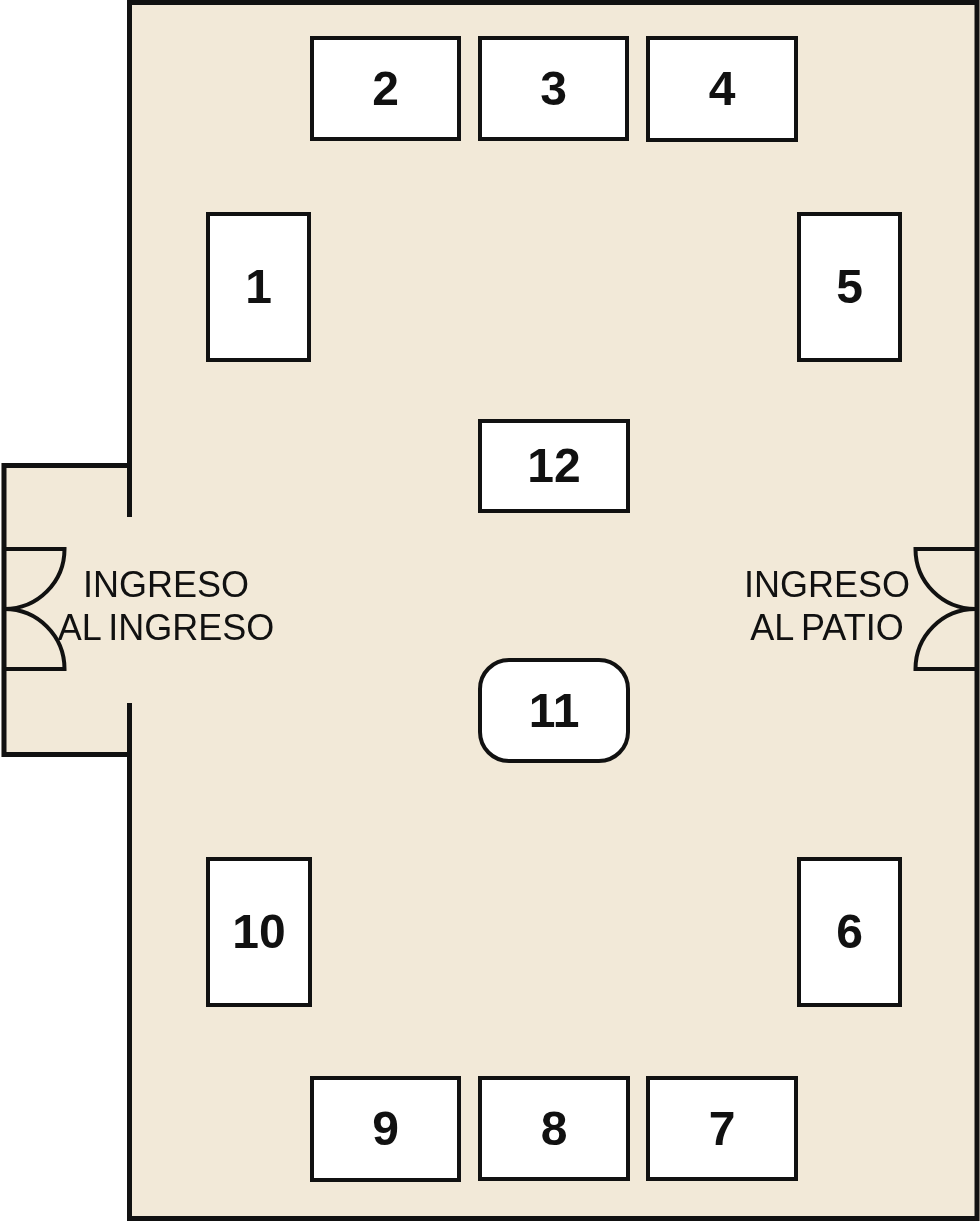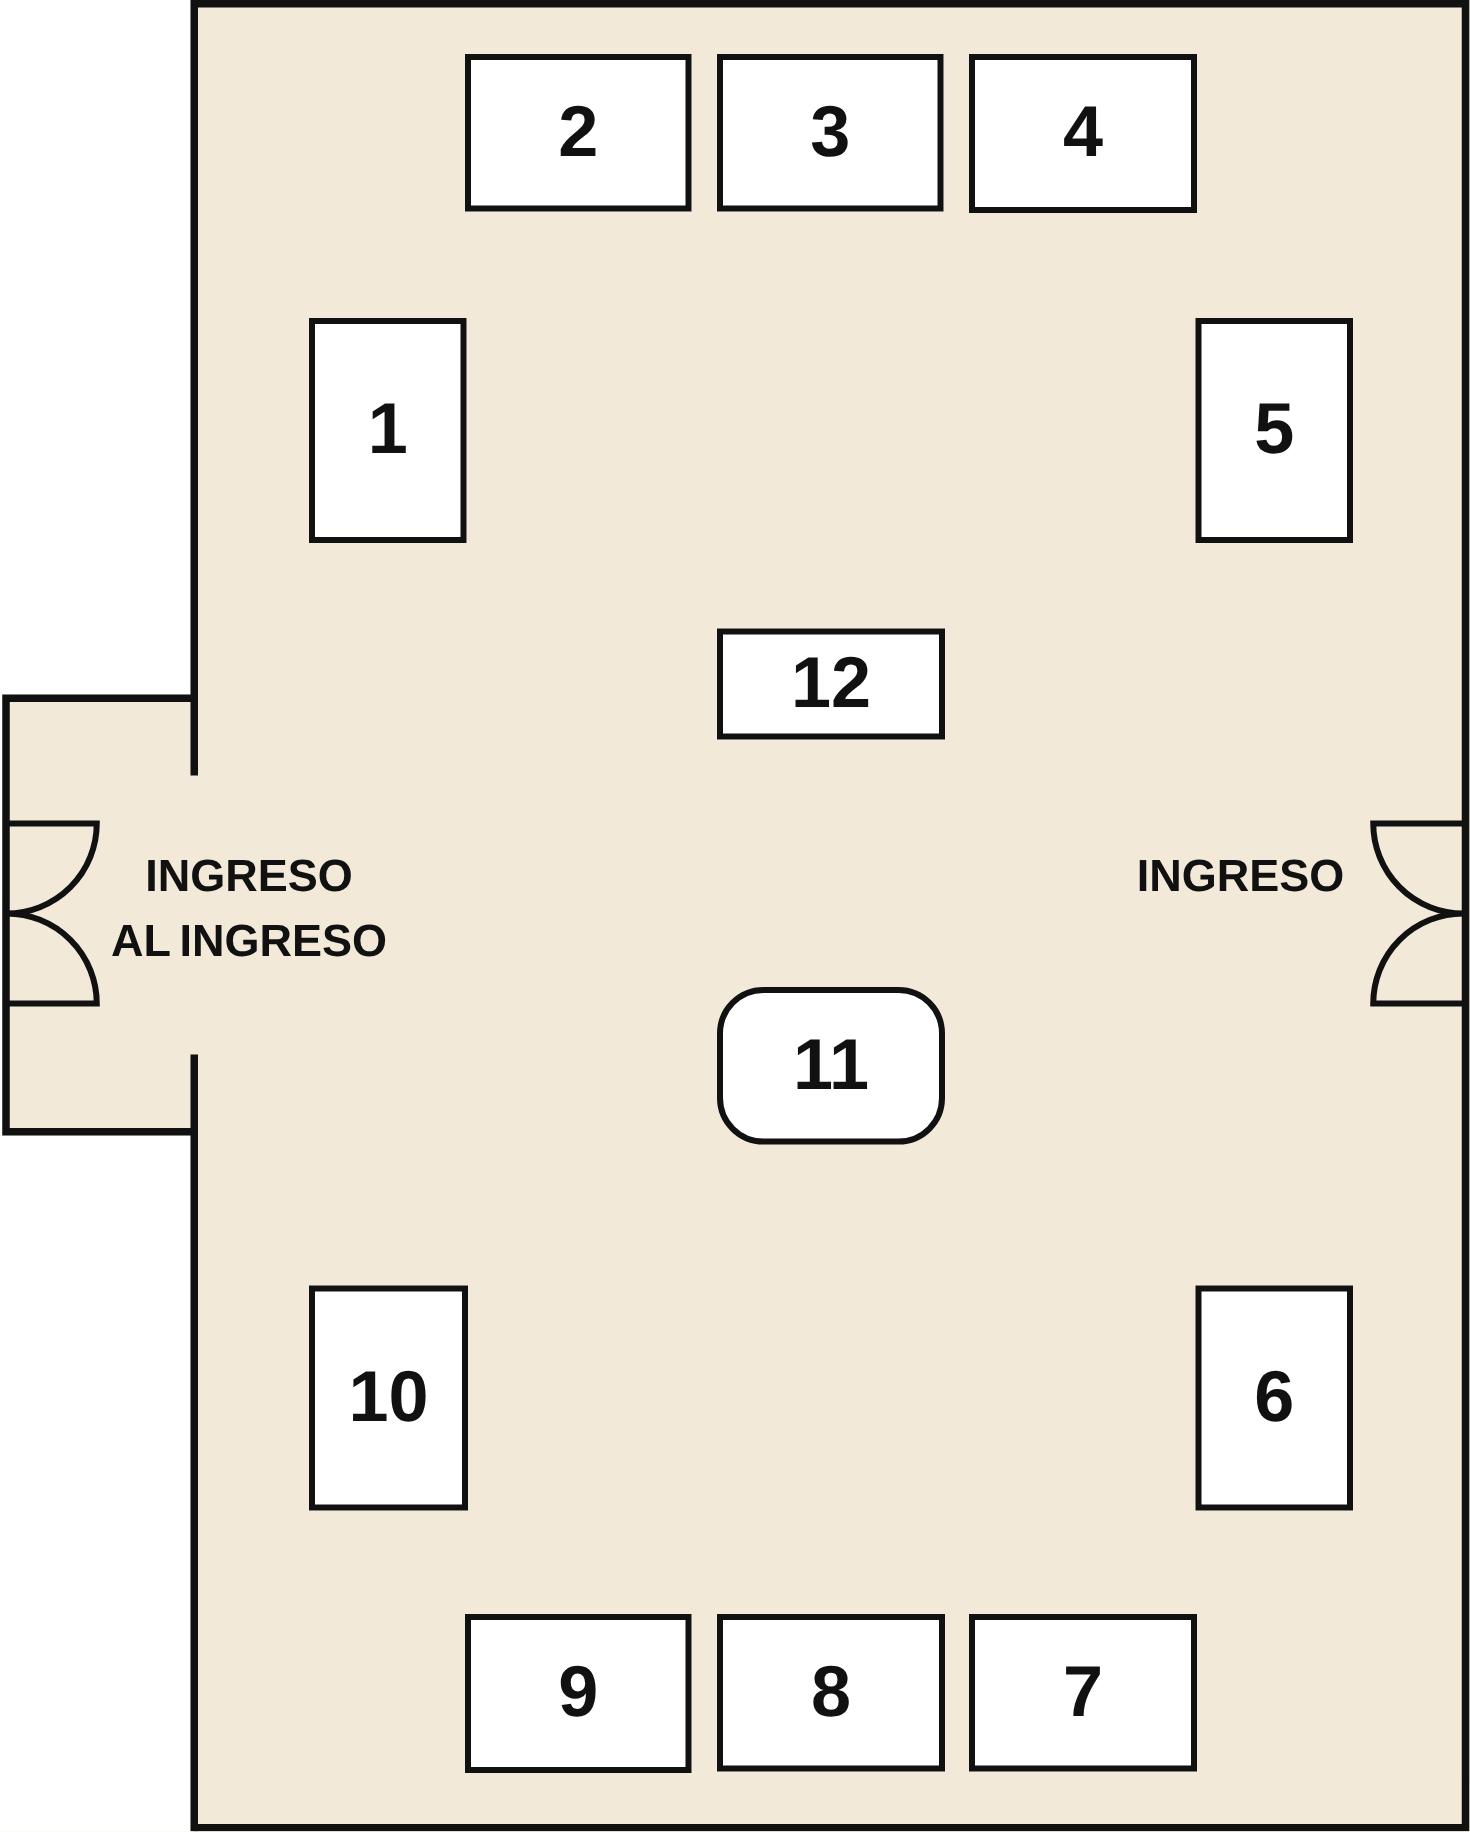--- a/index.html
+++ b/index.html
@@ -60,23 +60,23 @@
     font-weight: 700;
     line-height: 1;
   }
 
   .entrance-label {
     position: absolute;
     top: 563px;
     width: 230px;
     text-align: center;
     color: var(--ink);
-    font-size: 30px;
+    font-size: 36px;
     line-height: 43px;
-    font-weight: 700;
+    font-weight: 400;
     word-spacing: -2px;
     white-space: nowrap;
   }
   .entrance-label.left  { left: 51px;  }
   .entrance-label.right { left: 712px; }
 </style>
 </head>
 <body>
 
 <div class="canvas">
@@ -97,20 +97,21 @@
     <path class="door" d="M 975.5 549 H 915.5 A 60 60 0 0 0 975.5 609 M 975.5 669 H 915.5 A 60 60 0 0 1 975.5 609"></path>
   </svg>
 
   <div class="entrance-label left">
     <div>INGRESO</div>
     <div>AL INGRESO</div>
   </div>
 
   <div class="entrance-label right">
     <div>INGRESO</div>
+    <div>AL PATIO</div>
   </div>
 
 <div class="booth" style="left: 206px; top: 212px; width: 105px; height: 150px;">
       <span>1</span>
     </div>
     <div class="booth" style="left: 310px; top: 36px; width: 151px; height: 105px;">
       <span>2</span>
     </div>
     <div class="booth" style="left: 478px; top: 36px; width: 151px; height: 105px;">
       <span>3</span>
@@ -132,16 +133,16 @@
     </div>
     <div class="booth" style="left: 310px; top: 1076px; width: 151px; height: 106px;">
       <span>9</span>
     </div>
     <div class="booth" style="left: 206px; top: 857px; width: 106px; height: 150px;">
       <span>10</span>
     </div>
     <div class="booth" style="left: 478px; top: 658px; width: 152px; height: 105px; border-radius: 31px;">
       <span>11</span>
     </div>
-    <div class="booth" style="left: 478px; top: 419px; width: 152px; height: 74px;">
+    <div class="booth" style="left: 478px; top: 419px; width: 152px; height: 94px;">
       <span>12</span>
     </div>
   </div>
 
 </body></html>

